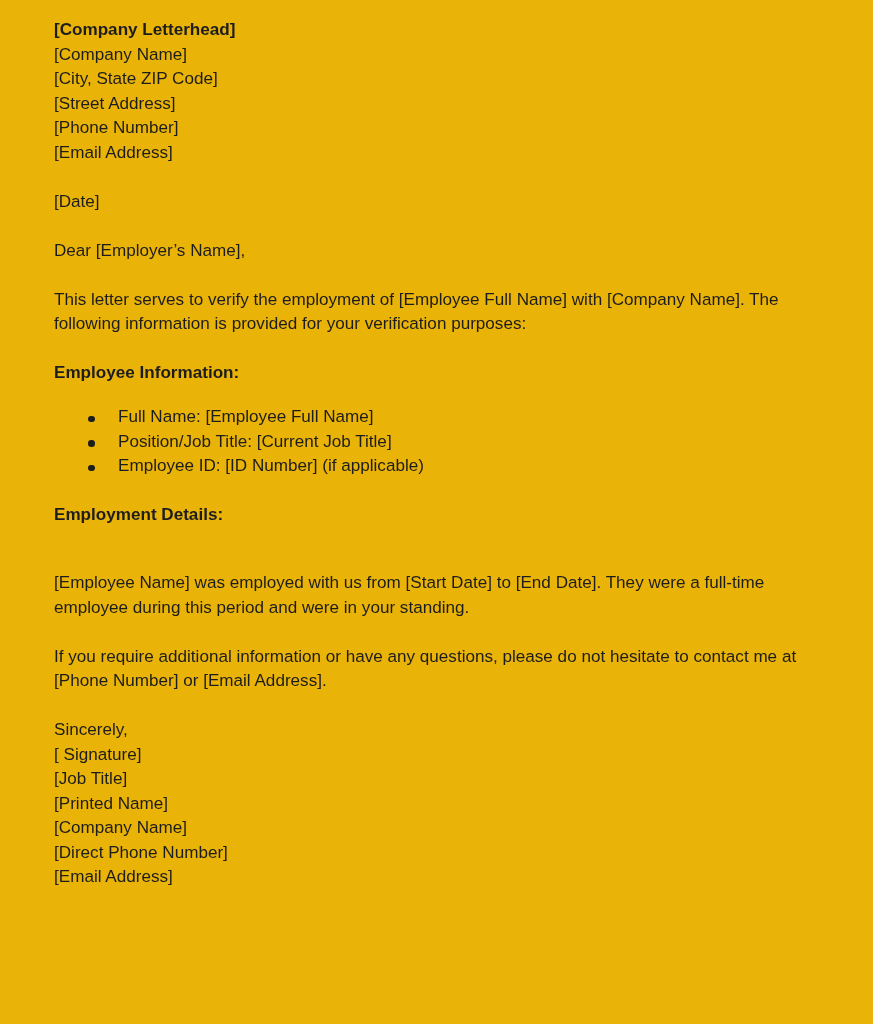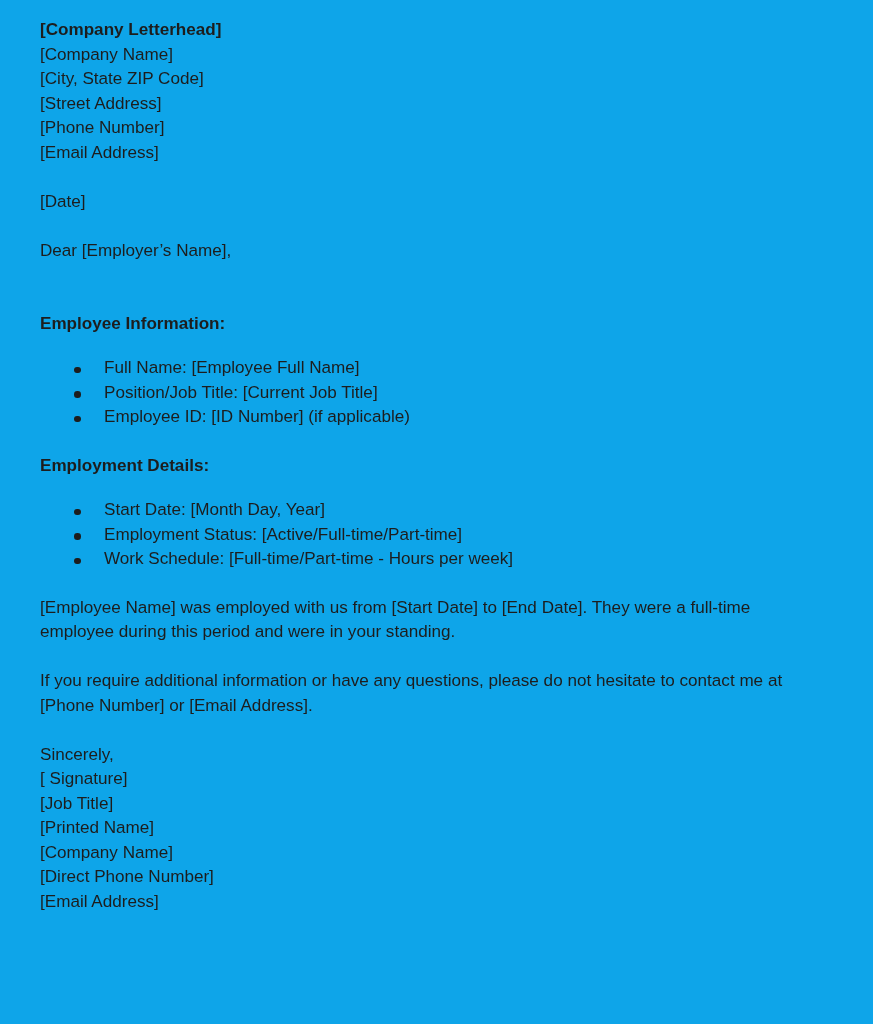--- a/index.html
+++ b/index.html
@@ -11,23 +11,23 @@
     width: 873px;
     height: 1024px;
     overflow: hidden;
     font-family: "Liberation Sans", sans-serif;
     color: #1d1d1d;
     -webkit-font-smoothing: antialiased;
   }
   .page {
     width: 873px;
     height: 1024px;
-    background: #0ea5e9;
+    background: #eab308;
     box-sizing: border-box;
-    padding: 18px 60px 0 40px;
+    padding: 18px 60px 0 54px;
   }
   .doc {
     width: 758px;
     font-size: 17.1px;
     line-height: 24.5px;
   }
   .line {
     white-space: pre-wrap;
   }
   .bold {
@@ -96,20 +96,21 @@
     <div class="spacer-line"></div>
 
     <div class="line">[Date]</div>
 
     <div class="spacer-line"></div>
 
     <div class="line">Dear [Employer’s Name],</div>
 
     <div class="spacer-line"></div>
 
+    <p class="para line">This letter serves to verify the employment of [Employee Full Name] with [Company Name]. The following information is provided for your verification purposes:</p>
 
     <div class="gap-md"></div>
 
     <div class="section-heading">Employee Information:</div>
 
     <div class="gap-sm"></div>
 
     <ul class="bullets">
       <li>
         <span class="dot"></span>
@@ -124,34 +125,20 @@
         <span class="btext">Employee ID: [ID Number] (if applicable)</span>
       </li>
     </ul>
 
     <div class="gap-md"></div>
 
     <div class="section-heading">Employment Details:</div>
 
     <div class="gap-sm"></div>
 
-    <ul class="bullets">
-      <li>
-        <span class="dot"></span>
-        <span class="btext">Start Date: [Month Day, Year]</span>
-      </li>
-      <li>
-        <span class="dot"></span>
-        <span class="btext">Employment Status: [Active/Full-time/Part-time]</span>
-      </li>
-      <li>
-        <span class="dot"></span>
-        <span class="btext">Work Schedule: [Full-time/Part-time - Hours per week]</span>
-      </li>
-    </ul>
 
     <div class="gap-md"></div>
 
     <p class="para line">[Employee Name] was employed with us from [Start Date] to [End Date]. They were a full-time employee during this period and were in your standing.</p>
 
     <div class="spacer-line"></div>
 
     <p class="para line">If you require additional information or have any questions, please do not hesitate to contact me at [Phone Number] or [Email Address].</p>
 
     <div class="spacer-line"></div>

